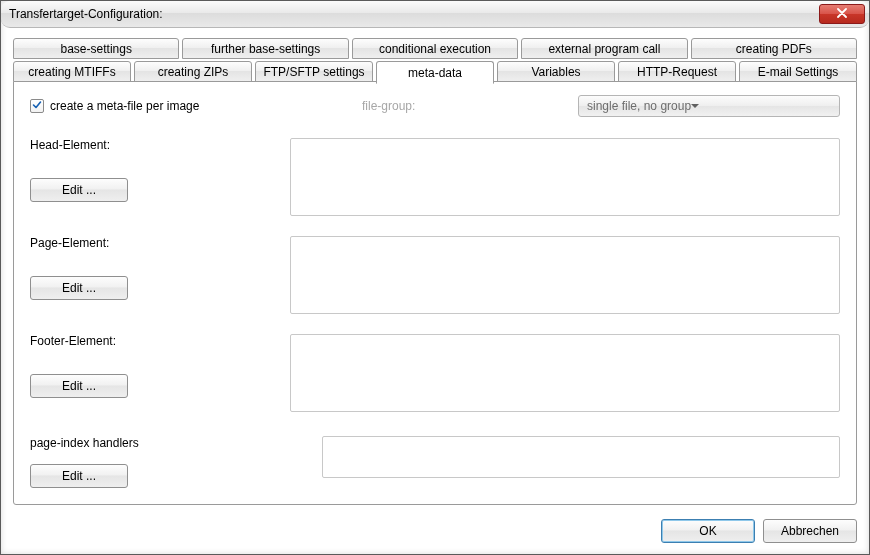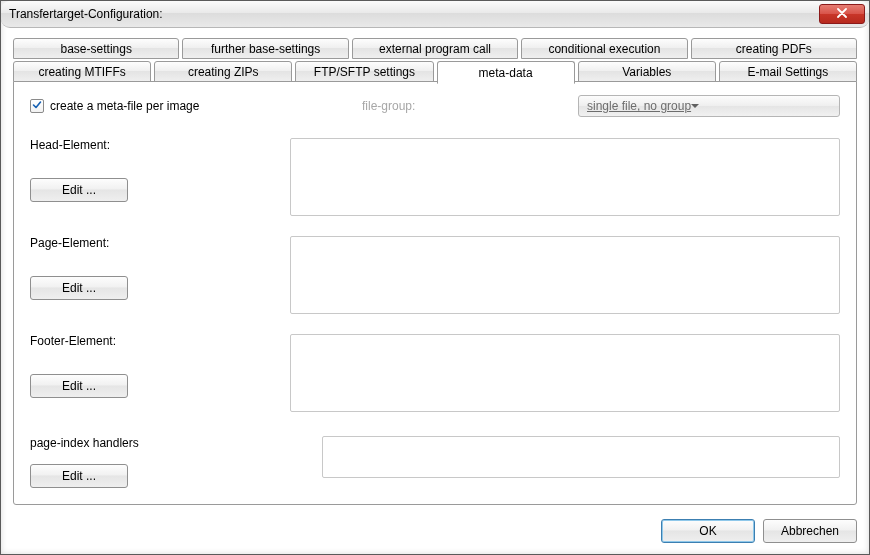--- a/index.html
+++ b/index.html
@@ -104,21 +104,20 @@
   }
   .combo {
     width: 262px; height: 22px;
     border: 1px solid #b5b5b5;
     border-radius: 3px;
     background: linear-gradient(to bottom, #fcfcfc 0%, #efefef 48%, #e5e5e5 52%, #f1f1f1 100%);
     display: flex; align-items: center;
     padding: 0 6px 0 8px;
     color: #6d6d6d;
     cursor: pointer;
-    text-decoration: underline;
   }
   .combo .arrow {
     width: 0; height: 0;
     border-left: 4px solid transparent;
     border-right: 4px solid transparent;
     border-top: 4px solid #5f5f5f;
   }
   .section {
     display: flex;
     margin-top: 20px;
@@ -199,44 +198,47 @@
 
     <div class="tabs-wrap">
       <div class="tab-row row1">
         <div class="tab">
             <span>base-settings</span>
           </div>
         <div class="tab">
             <span>further base-settings</span>
           </div>
         <div class="tab">
+            <span>conditional execution</span>
+          </div>
+        <div class="tab">
             <span>external program call</span>
-          </div>
-        <div class="tab">
-            <span>conditional execution</span>
           </div>
         <div class="tab">
             <span>creating PDFs</span>
           </div>
       </div>
       <div class="tab-row row2">
         <div class="tab">
             <span>creating MTIFFs</span>
           </div>
         <div class="tab">
             <span>creating ZIPs</span>
           </div>
         <div class="tab">
             <span>FTP/SFTP settings</span>
           </div>
         <div class="tab active">
             <span>meta-data</span>
           </div>
         <div class="tab">
             <span>Variables</span>
+          </div>
+        <div class="tab">
+            <span>HTTP-Request</span>
           </div>
         <div class="tab">
             <span>E-mail Settings</span>
           </div>
       </div>
 
       <div class="tab-panel">
 
         <div class="top-row">
           <div class="checkbox-wrap">

